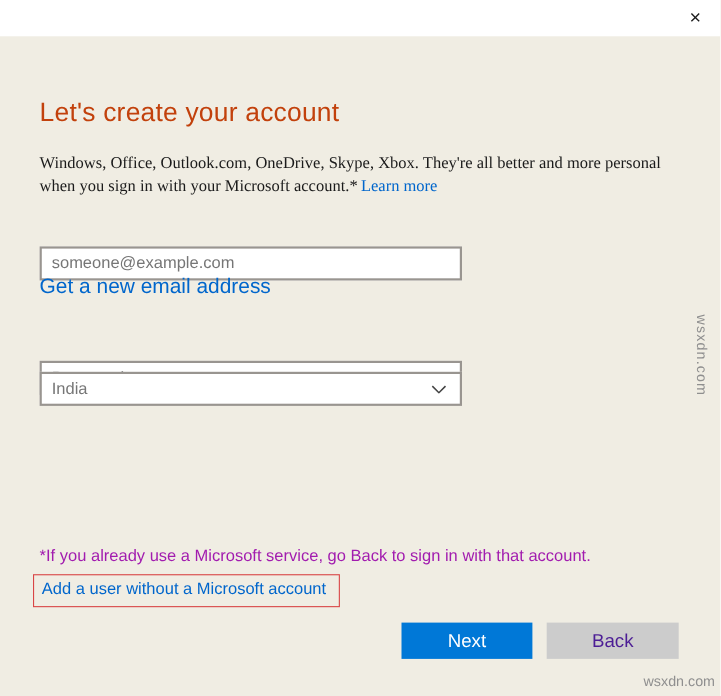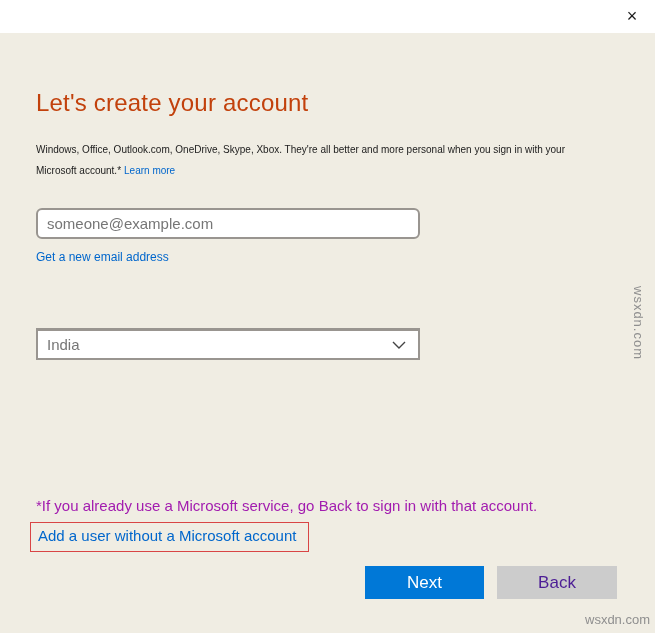--- a/index.html
+++ b/index.html
@@ -28,40 +28,40 @@
     font-family: "Liberation Sans", sans-serif;
   }
   h1.page-title {
     position: absolute; left: 36px; top: 89px;
     font-size: 24px; font-weight: 400; color: #c2410c;
     letter-spacing: 0.2px;
   }
   .desc {
     position: absolute; left: 36px; top: 139px;
     width: 566px;
-    font-size: 10px; line-height: 21px; color: #1b1b1b;
+    font-size: 15px; line-height: 21px; color: #1b1b1b; font-family: Liberation Serif, serif;
   }
   a.link { color: #0066cc; text-decoration: none; cursor: pointer; }
   .desc a.link { margin-left: 3px; }
   .field {
     position: absolute; left: 36px;
     width: 384px; height: 31px;
     border: 2px solid #999590;
     background: #ffffff;
     padding: 0 9px;
     font-size: 15px; color: #1b1b1b;
     font-family: "Liberation Sans", "DejaVu Sans", sans-serif;
     outline: none;
   }
   .field::placeholder { color: #767676; opacity: 1; }
-  .field.email    { top: 208px; border-radius: 6px; }
+  .field.email    { top: 224px; }
   .field.password { top: 284px; margin-top: 44px; }
-  .new-email { position: absolute; left: 36px; top: 250px; font-size: 12px; }
+  .new-email { position: absolute; left: 36px; top: 250px; font-size: 19px; }
   .combo {
-    position: absolute; left: 36px; top: 329px;
+    position: absolute; left: 36px; top: 338px;
     width: 384px; height: 31px;
     border: 2px solid #999590;
     background: #ffffff;
     display: flex; align-items: center;
     padding: 0 9px;
     font-size: 15px; color: #767676;
     cursor: default;
   }
   .combo .combo-value { flex: 1 1 auto; }
   .combo svg { flex: 0 0 auto; margin-right: 3px; }

